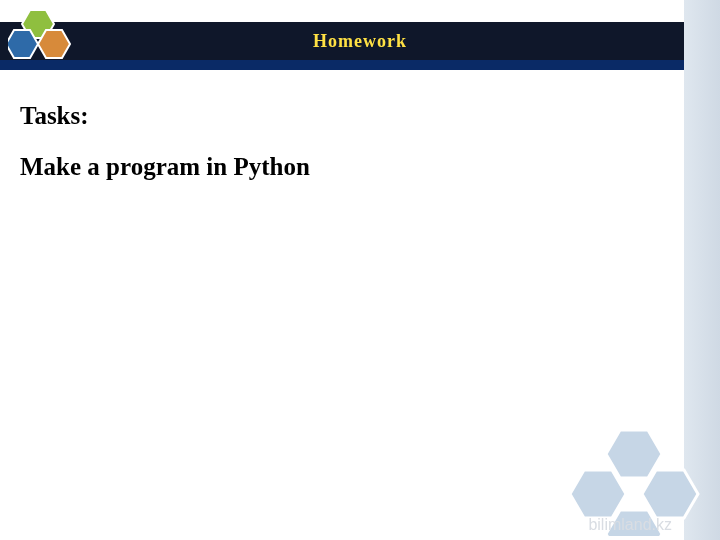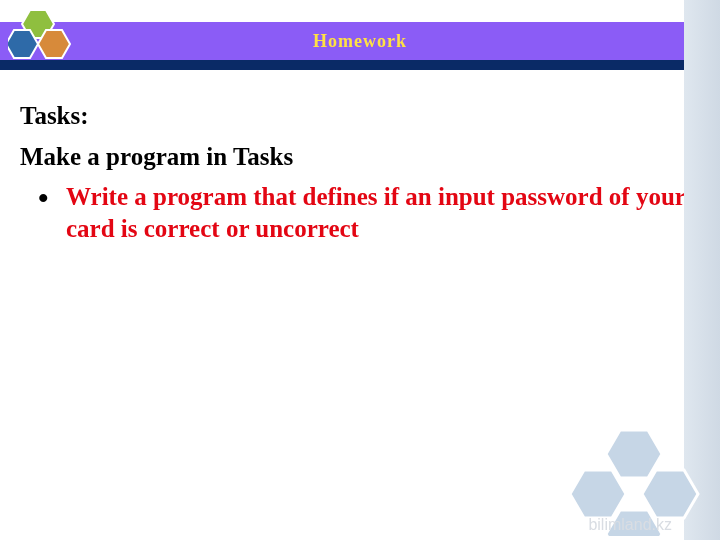--- a/index.html
+++ b/index.html
@@ -15,21 +15,21 @@
       position: relative;
       height: 72px;
       width: 100%;
     }
     .title-band {
       position: absolute;
       top: 22px;
       left: 0;
       right: 0;
       height: 38px;
-      background: #8b5cf6;
+      background: #0f172a;
       display: flex;
       align-items: center;
       justify-content: center;
     }
     .title-underline {
       position: absolute;
       top: 60px;
       left: 0;
       right: 0;
       height: 10px;
@@ -48,21 +48,21 @@
       z-index: 5;
     }
     .content {
       padding: 28px 20px 10px 20px;
     }
     .tasks-heading {
       font-size: 25px;
       font-weight: bold;
       color: #000;
       line-height: 1.25;
-      margin-bottom: 10px;
+      margin-bottom: 20px;
     }
     .subheading {
       font-size: 25px;
       font-weight: bold;
       color: #000;
       line-height: 1.25;
       margin-bottom: 8px;
     }
     ul.bullets {
       list-style: none;
@@ -125,23 +125,22 @@
     <svg width="90" height="70" viewBox="0 0 90 70">
       <polygon points="22,2 38,2 46,16 38,30 22,30 14,16" fill="#8fbf3f" stroke="#fff" stroke-width="2"></polygon>
       <polygon points="6,22 22,22 30,36 22,50 6,50 -2,36" fill="#2e6aa8" stroke="#fff" stroke-width="2"></polygon>
       <polygon points="38,22 54,22 62,36 54,50 38,50 30,36" fill="#d78a3a" stroke="#fff" stroke-width="2"></polygon>
     </svg>
   </div>
 </div>
 
 <div class="content">
   <div class="tasks-heading">Tasks:</div>
-  <div class="subheading">Make a program in Tasks</div>
+  <div class="subheading">Make a program in Python</div>
   <ul class="bullets">
-    <li>Write a program that defines if an input password of your card is correct or uncorrect</li>
   </ul>
 </div>
 
 <div class="hex-deco-bottom">
   <svg width="150" height="110" viewBox="0 0 150 110">
     <polygon points="56,4 84,4 98,28 84,52 56,52 42,28" fill="#c6d6e6" stroke="#fff" stroke-width="3"></polygon>
     <polygon points="20,44 48,44 62,68 48,92 20,92 6,68" fill="#c6d6e6" stroke="#fff" stroke-width="3"></polygon>
     <polygon points="92,44 120,44 134,68 120,92 92,92 78,68" fill="#c6d6e6" stroke="#fff" stroke-width="3"></polygon>
     <polygon points="56,84 84,84 98,108 84,132 56,132 42,108" fill="#c6d6e6" stroke="#fff" stroke-width="3"></polygon>
   </svg>

